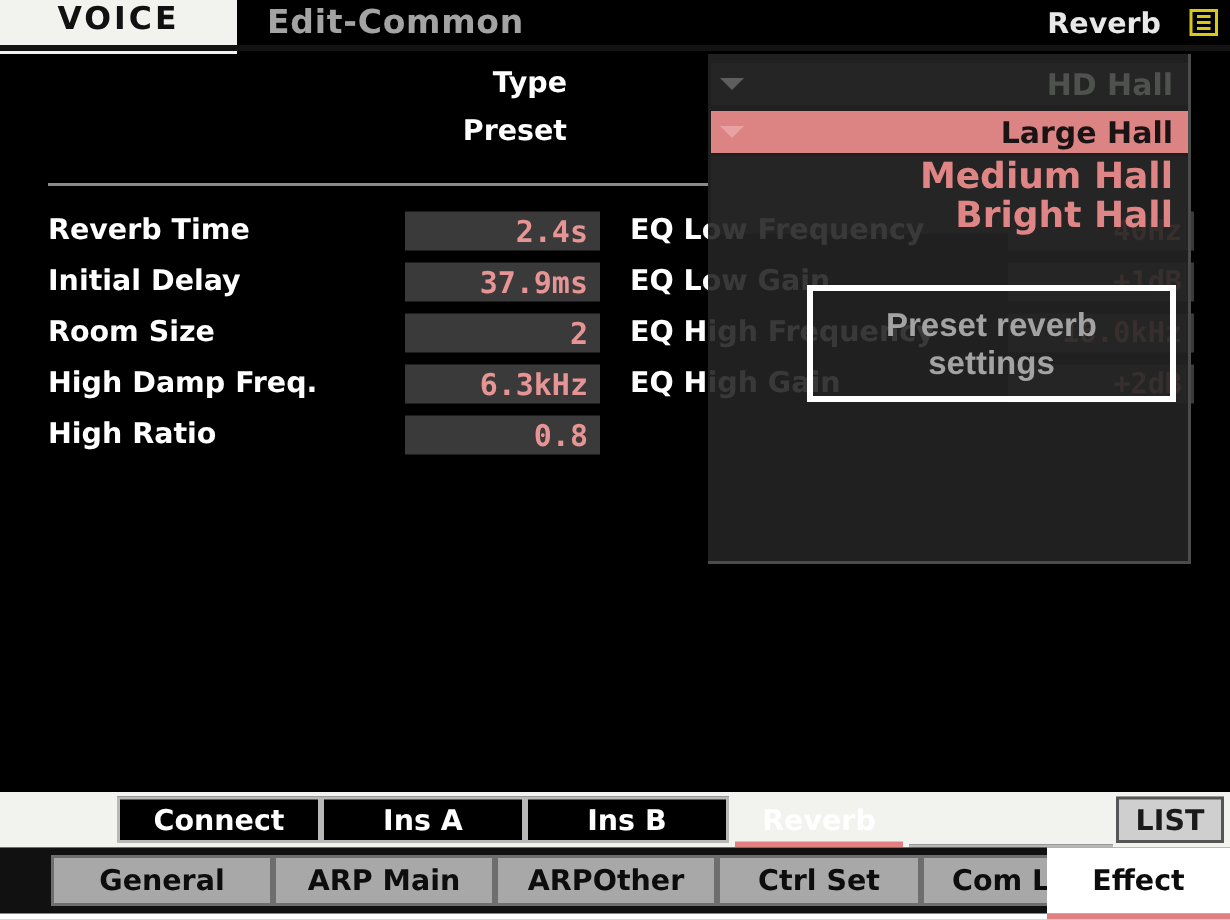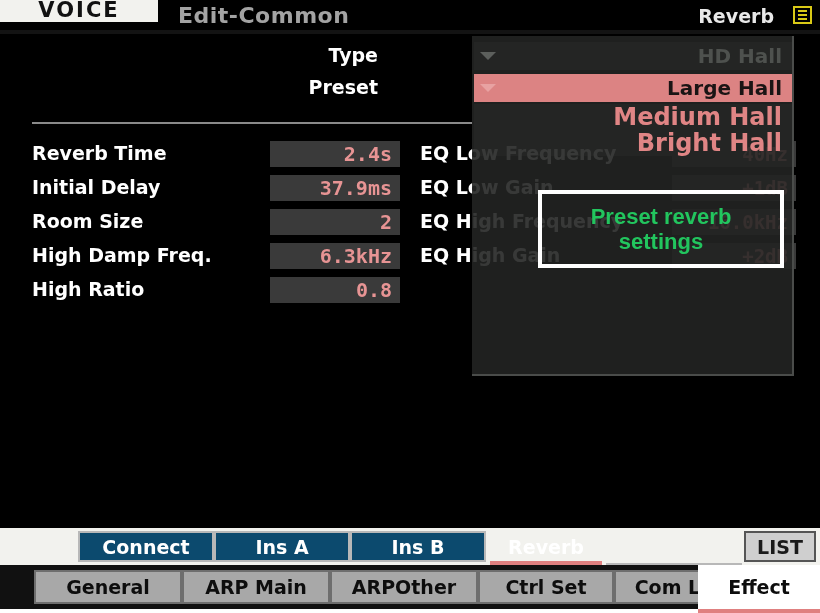--- a/index.html
+++ b/index.html
@@ -31,24 +31,24 @@
   
   #titlebar {
     position: absolute;
     left: 0; top: 0;
     width: 820px; height: 30px;
     background: #000000;
   }
   #voice-chip {
     position: absolute;
     left: 0; top: 0;
-    width: 158px; height: 22px;
+    width: 158px; height: 36px;
     background: #f2f2ee;
     display: flex;
-    align-items: flex-end;
+    align-items: flex-start;
     justify-content: center;
   }
   #voice-chip .txt {
     color: #111111;
     font-family: "DejaVu Sans", sans-serif;
     font-weight: bold;
     font-size: 21px;
     letter-spacing: 2px;
   }
   #mode-title {
@@ -246,21 +246,21 @@
     width: 246px;
     height: 78px;
     border: 4px solid #ffffff;
     box-sizing: border-box;
     display: flex;
     align-items: center;
     justify-content: center;
     text-align: center;
   }
   #callout .txt {
-    color: #22c55e;
+    color: #a3a3a3;
     font-family: "Liberation Sans", sans-serif;
     font-weight: bold;
     font-size: 22px;
     line-height: 1.15;
   }
 
   
   #tabrow1 {
     position: absolute;
     left: 0;
@@ -273,21 +273,21 @@
     position: absolute;
     top: 3px;
     height: 31px;
     box-sizing: border-box;
     display: flex;
     align-items: center;
     justify-content: center;
     font-family: "DejaVu Sans", sans-serif;
     font-weight: bold;
     font-size: 19px;
-    background: #0c4a6e;
+    background: #000000;
     color: #ffffff;
     border: 2px solid #b8b8b8;
   }
   .ftab.active {
     background: transparent;
     border: none;
     color: #ffffff;
   }
   .ftab.active::after {
     content: "";

